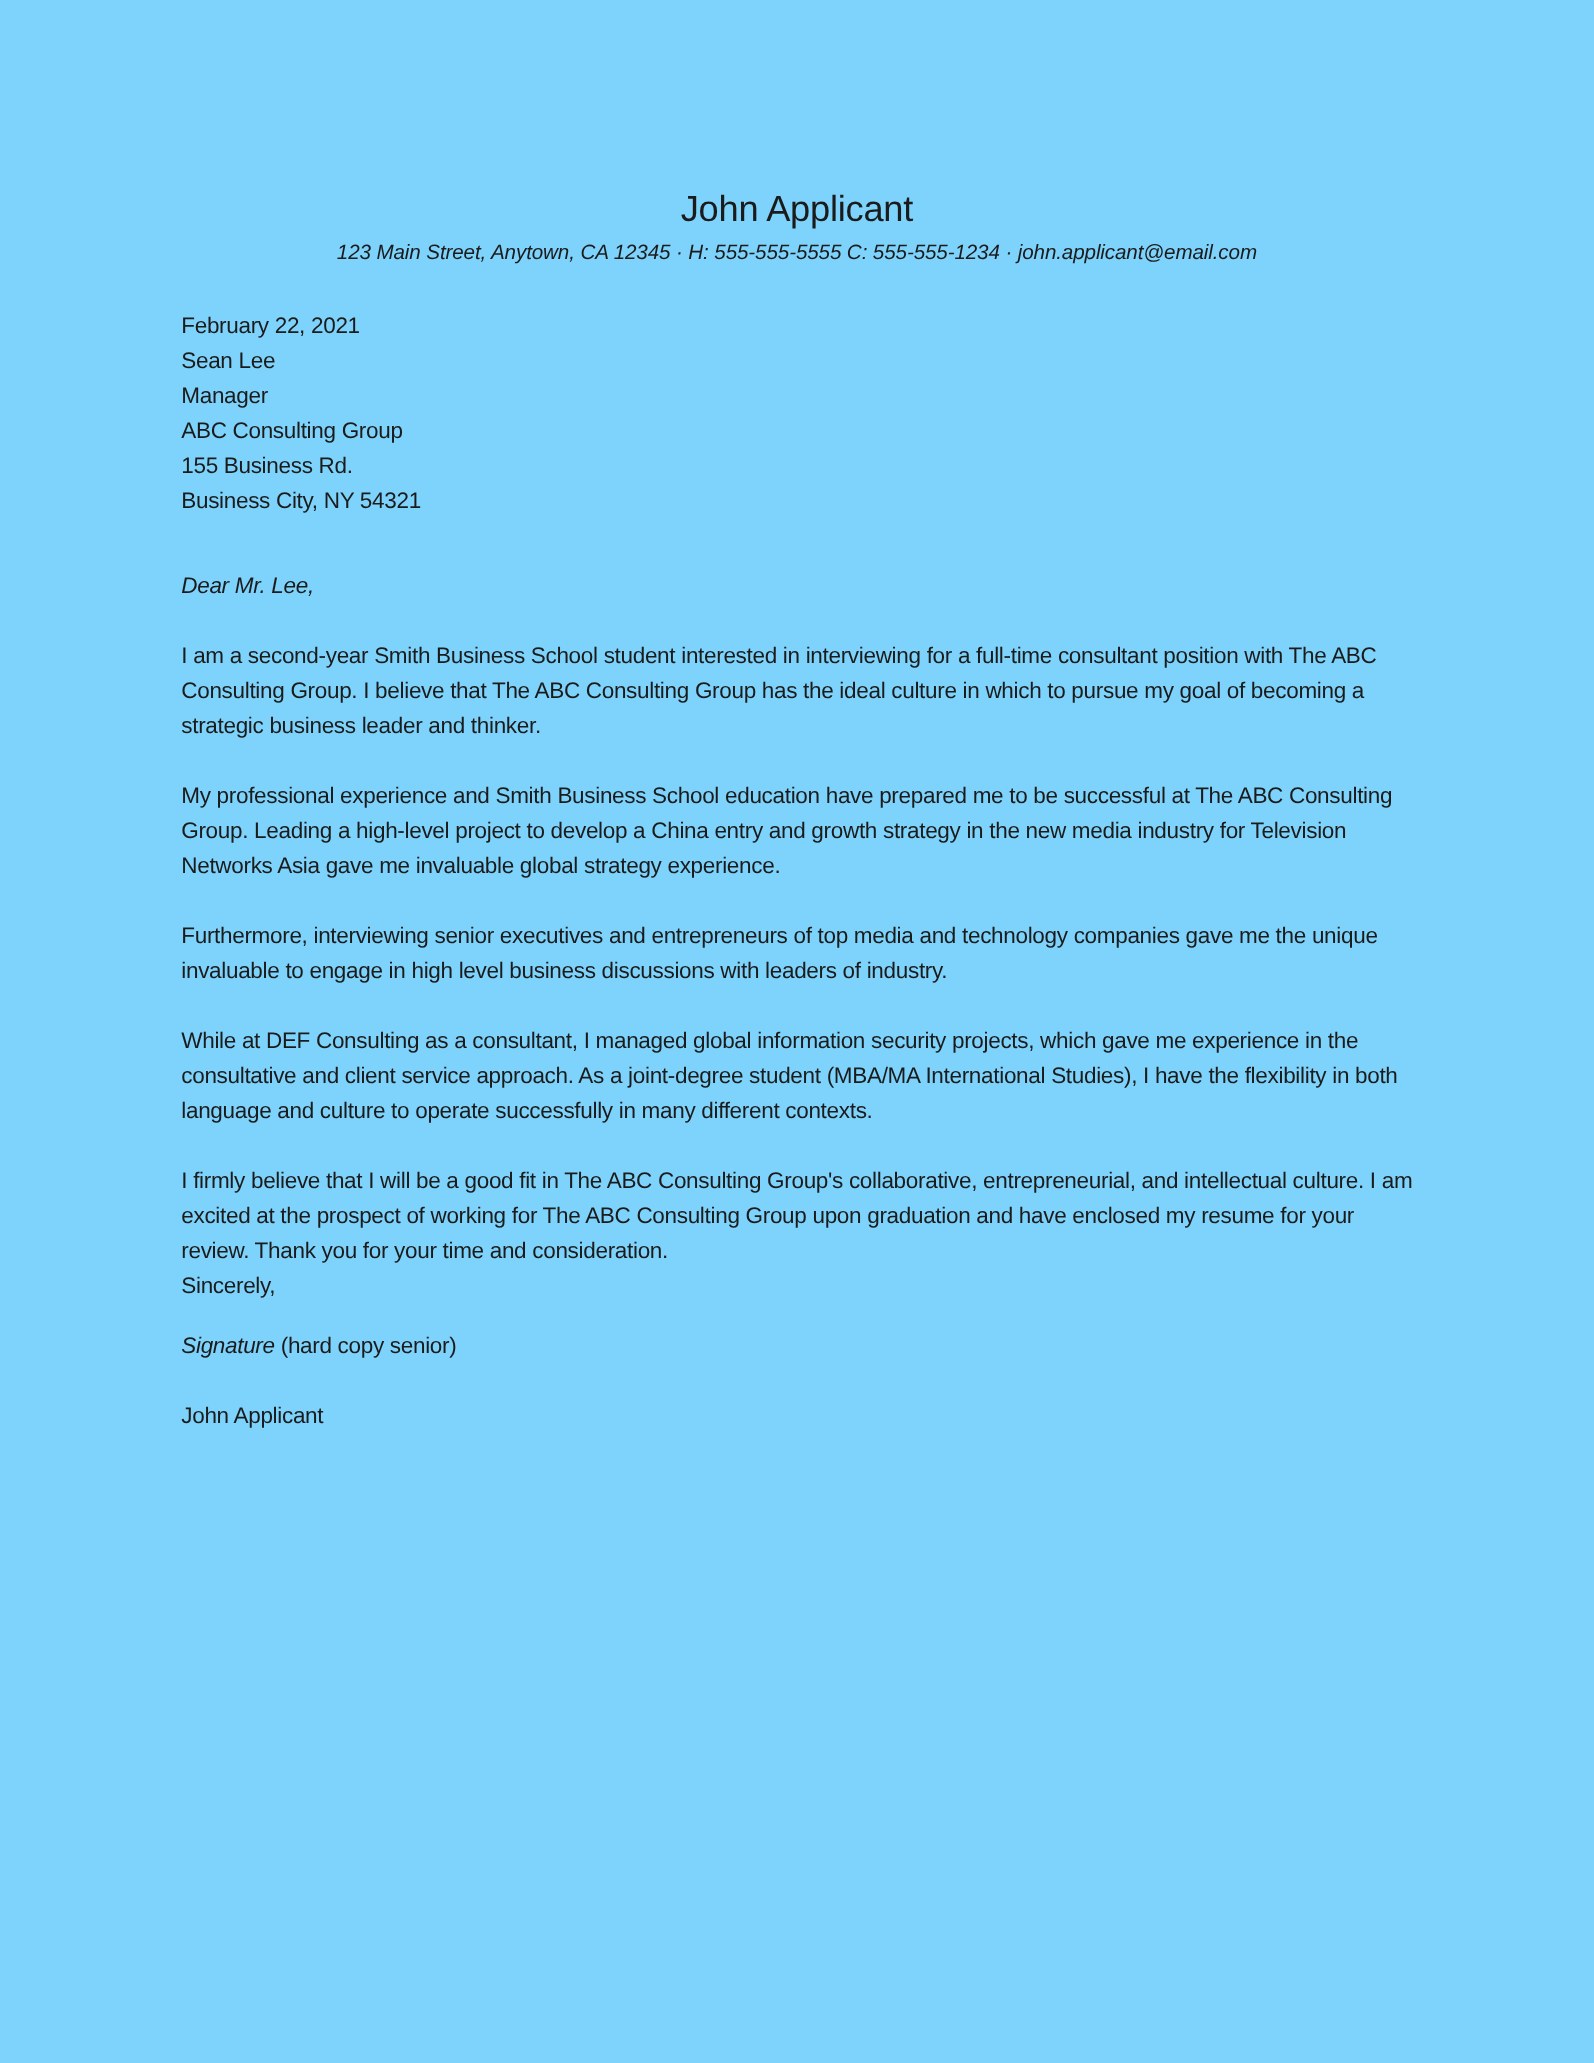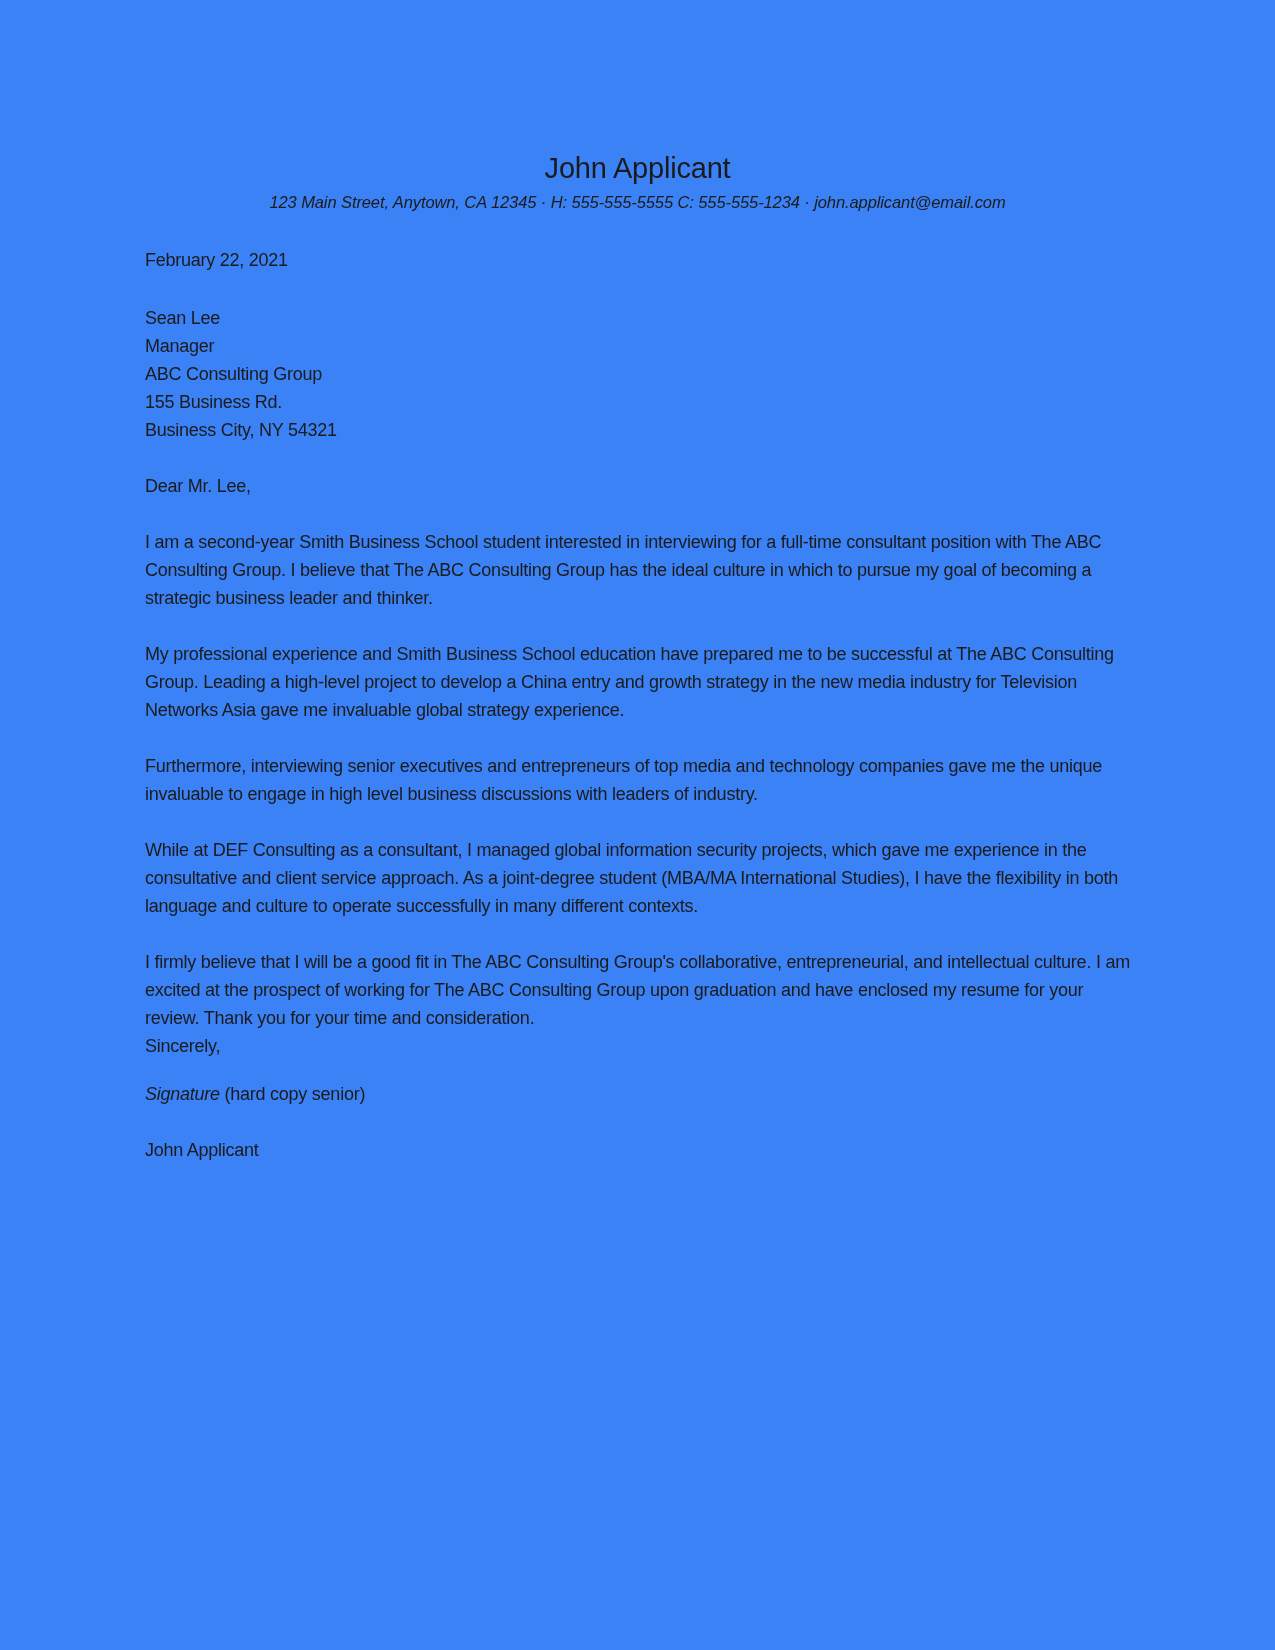--- a/index.html
+++ b/index.html
@@ -4,21 +4,21 @@
 <style>
   html, body {
     margin: 0;
     padding: 0;
     background: #ffffff;
   }
   .page {
     position: relative;
     width: 1275px;
     height: 1650px;
-    background: #3b82f6;
+    background: #7dd3fc;
     overflow: hidden;
     font-family: "Liberation Sans", "DejaVu Sans", sans-serif;
     color: #1b1b1b;
     box-sizing: border-box;
     padding: 150px 145px 0 145px;
   }
   .content {
     width: 985px;
   }
   .letter-name {
@@ -35,22 +35,22 @@
     margin-top: 4px;
     letter-spacing: -0.1px;
     font-style: italic;
   }
   .body-text {
     font-size: 18px;
     line-height: 28px;
     letter-spacing: -0.25px;
   }
   .date-line      { margin-top: 32px; }
-  .recipient      { margin-top: 30px; }
-  .salutation     { margin-top: 28px; }
+  .recipient      { }
+  .salutation     { margin-top: 40px; font-style: italic; }
   .para           { margin-top: 28px; margin-bottom: 0; }
   .closing        { }
   .signature-line { margin-top: 20px; }
   .signer         { margin-top: 28px; }
   .italic { font-style: italic; }
 </style>
 </head>
 <body>
 
 <div class="page">

